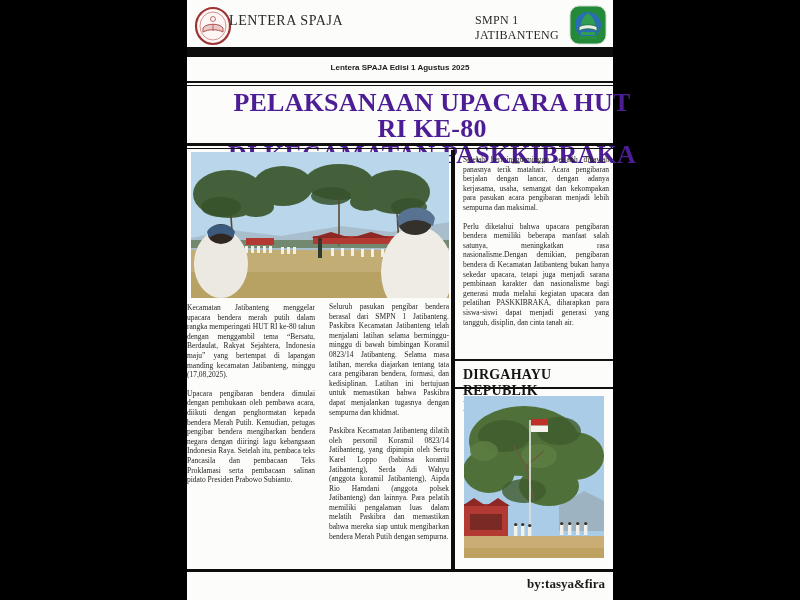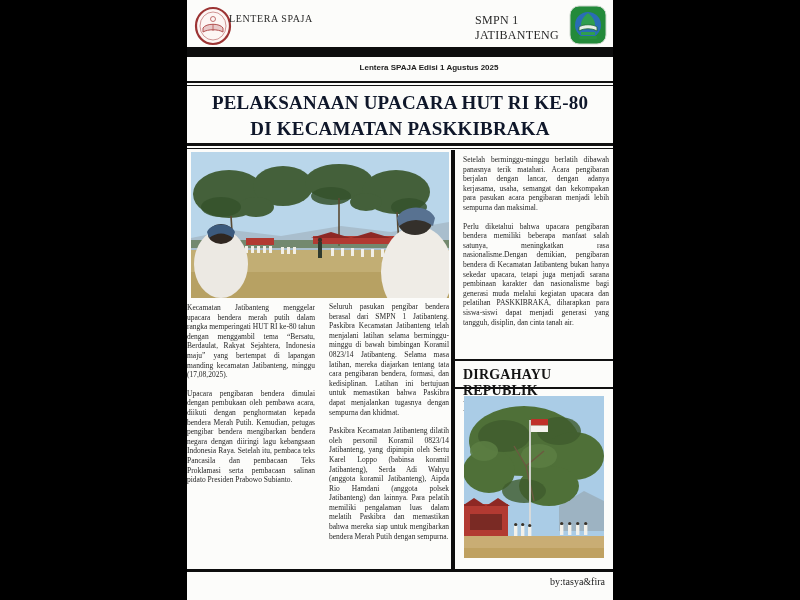--- a/index.html
+++ b/index.html
@@ -7,36 +7,36 @@
     width:800px;height:600px;background:#000;position:relative;overflow:hidden;
     font-family:"Liberation Serif", serif;color:#1c1c1c;
   }
   .page{
     position:absolute;left:187px;top:0;width:426px;height:600px;
     background:#fcfcfa;
   }
   .abs{position:absolute;}
 
   
-  .brand-title{left:42px;top:13px;font-size:10px;letter-spacing:.6px;color:#2a2a2a;}
+  .brand-title{left:42px;top:13px;font-size:14px;letter-spacing:.6px;color:#2a2a2a;}
   .school-title{left:288px;top:13px;width:92px;font-size:12px;letter-spacing:.3px;text-align:left;color:#2a2a2a;}
   .logo-left{left:7px;top:6px;width:38px;height:40px;}
   .logo-right{left:382px;top:5px;width:38px;height:40px;}
   .header-bar{left:0;top:47px;width:426px;height:10px;background:#0d0d0d;}
 
   .edition-line{
     left:0;top:63px;width:426px;text-align:center;
-    font-family:"Liberation Sans", sans-serif;font-weight:bold;font-size:8px;color:#222;padding-left:29px;
+    font-family:"Liberation Sans", sans-serif;font-weight:bold;font-size:8px;color:#222;
   }
   .rule{background:#111;left:0;width:426px;}
   .rule-a{top:81px;height:2px;}
   .rule-b{top:85px;height:1px;}
   .headline{
     left:0;top:90px;width:426px;text-align:center;
-    font-weight:bold;font-size:19px;line-height:26px;letter-spacing:.2px;color:#0f172a;
+    font-weight:bold;font-size:26px;line-height:26px;letter-spacing:.2px;color:#4c1d95;padding-left:32px;
   }
   .rule-c{top:143px;height:3px;}
   .rule-d{top:148px;height:1px;}
 
   
   .main-photo{left:4px;top:152px;width:258px;height:146px;}
   .col{font-size:7.5px;line-height:9.6px;text-align:justify;color:#262626;}
   .col p{margin:0 0 9px 0;}
   .col-left{left:0;top:303px;width:128px;}
   .col-mid{left:142px;top:302px;width:120px;font-family:Liberation Serif, serif;}
@@ -47,21 +47,21 @@
   .banner-title{
     left:276px;top:367px;width:146px;
     font-weight:bold;font-size:14px;letter-spacing:.2px;color:#141414;
   }
   .banner-rule-bottom{left:266px;top:387px;width:160px;height:2px;background:#111;}
   .secondary-photo{left:277px;top:396px;width:140px;height:162px;}
 
   .bottom-rule{left:0;top:569px;width:426px;height:3px;background:#0d0d0d;}
   .byline{
     left:276px;top:576px;width:142px;text-align:right;
-    font-weight:normal;font-size:10px;color:#1a1a1a;
+    font-weight:bold;font-size:13px;color:#1a1a1a;
   }
   svg{display:block;}
 </style>
 </head>
 <body>
 
 <div class="page">
 
   <div class="abs logo-left">
     <svg width="38" height="40" viewBox="0 0 38 40">

